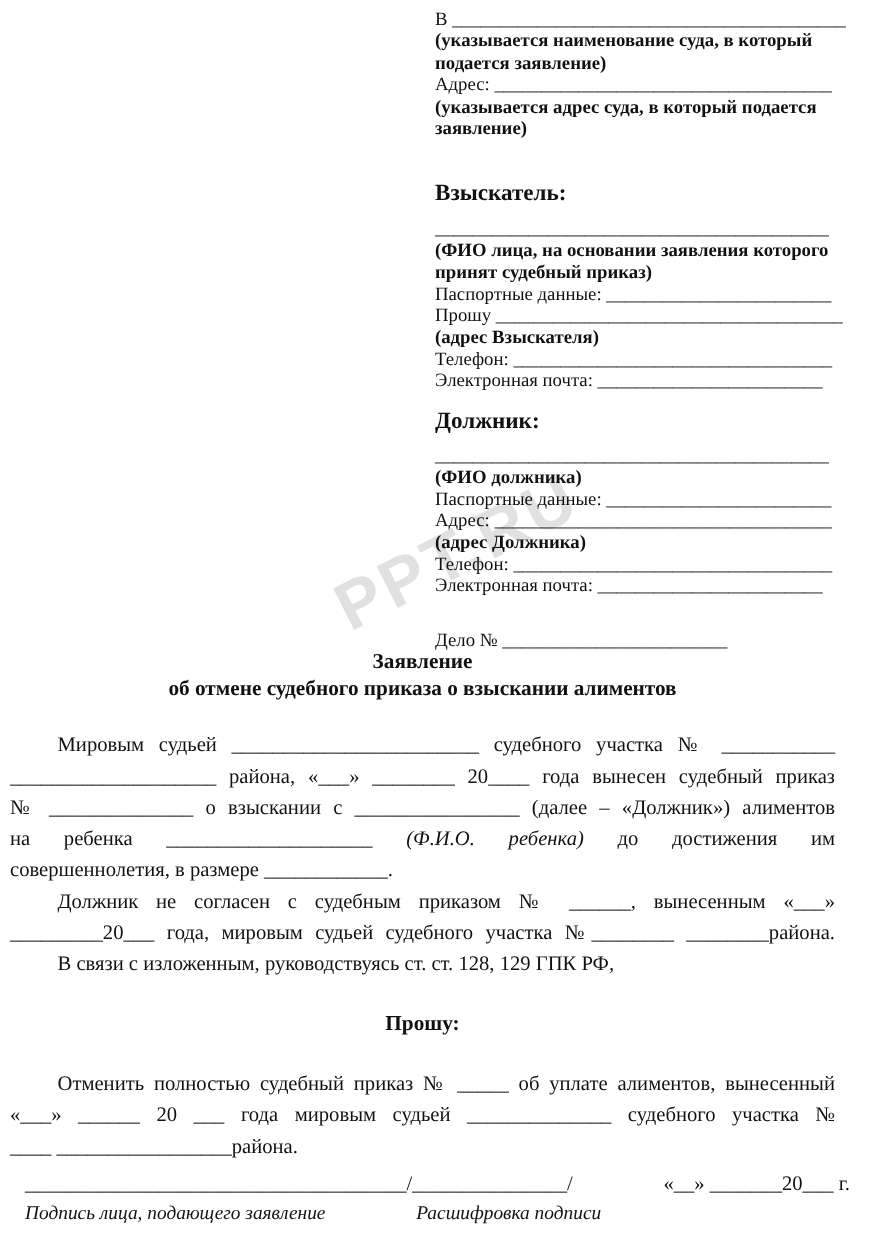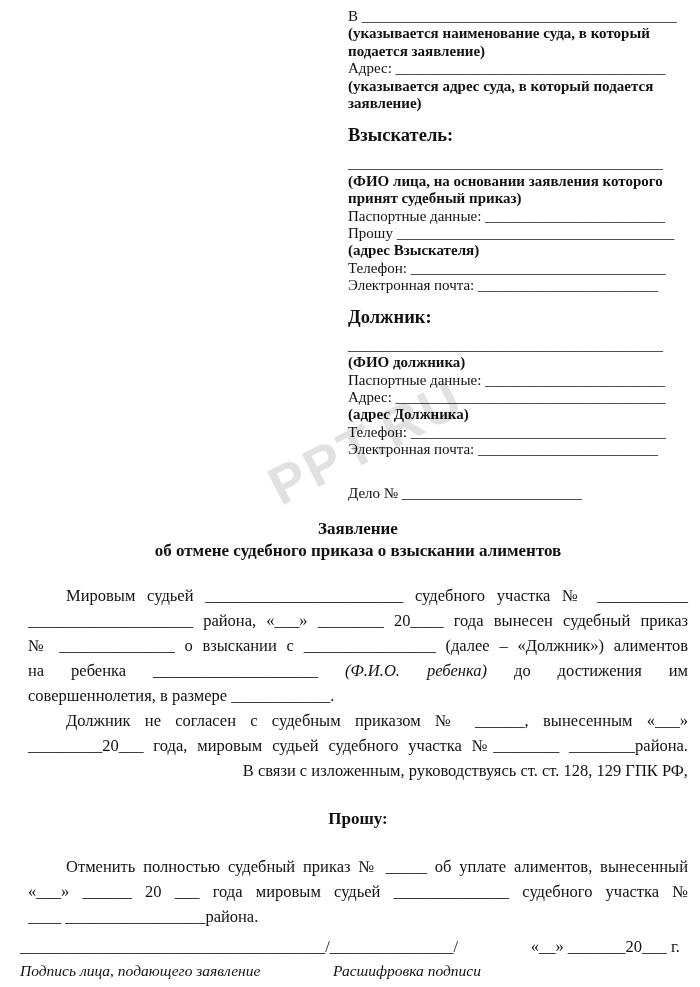--- a/index.html
+++ b/index.html
@@ -40,47 +40,47 @@
     z-index: 1;
   }
   .right-col div { white-space: normal; }
   .note {
     font-weight: bold;
   }
   .section-heading {
     font-size: 18.5px;
     font-weight: bold;
     line-height: 22px;
-    margin-top: 12px;
+    margin-top: 32px;
     margin-bottom: 9px;
   }
   .section-heading.tight { margin-top: 11px; }
   .case-line { margin-top: 26px; }
   
   .main {
     position: absolute;
-    left: 28px;
+    left: 8px;
     width: 660px;
     top: 518px;
     z-index: 1;
   }
   .doc-title {
     text-align: center;
     font-weight: bold;
     font-size: 17px;
     line-height: 22px;
   }
   .body-text {
     margin-top: 21px;
     font-size: 16.5px;
     line-height: 25px;
   }
   .jline { text-align: justify; text-align-last: justify; }
   .lline { text-align: left; font-family: Liberation Serif, serif; }
-  .ind { text-indent: 38px; text-align: right; }
+  .ind { text-indent: 38px; }
   .request-heading {
     text-align: center;
     font-weight: bold;
     font-size: 17px;
     line-height: 22px;
     margin-top: 25px;
     margin-bottom: 24px;
   }
   
   .sig-block {

